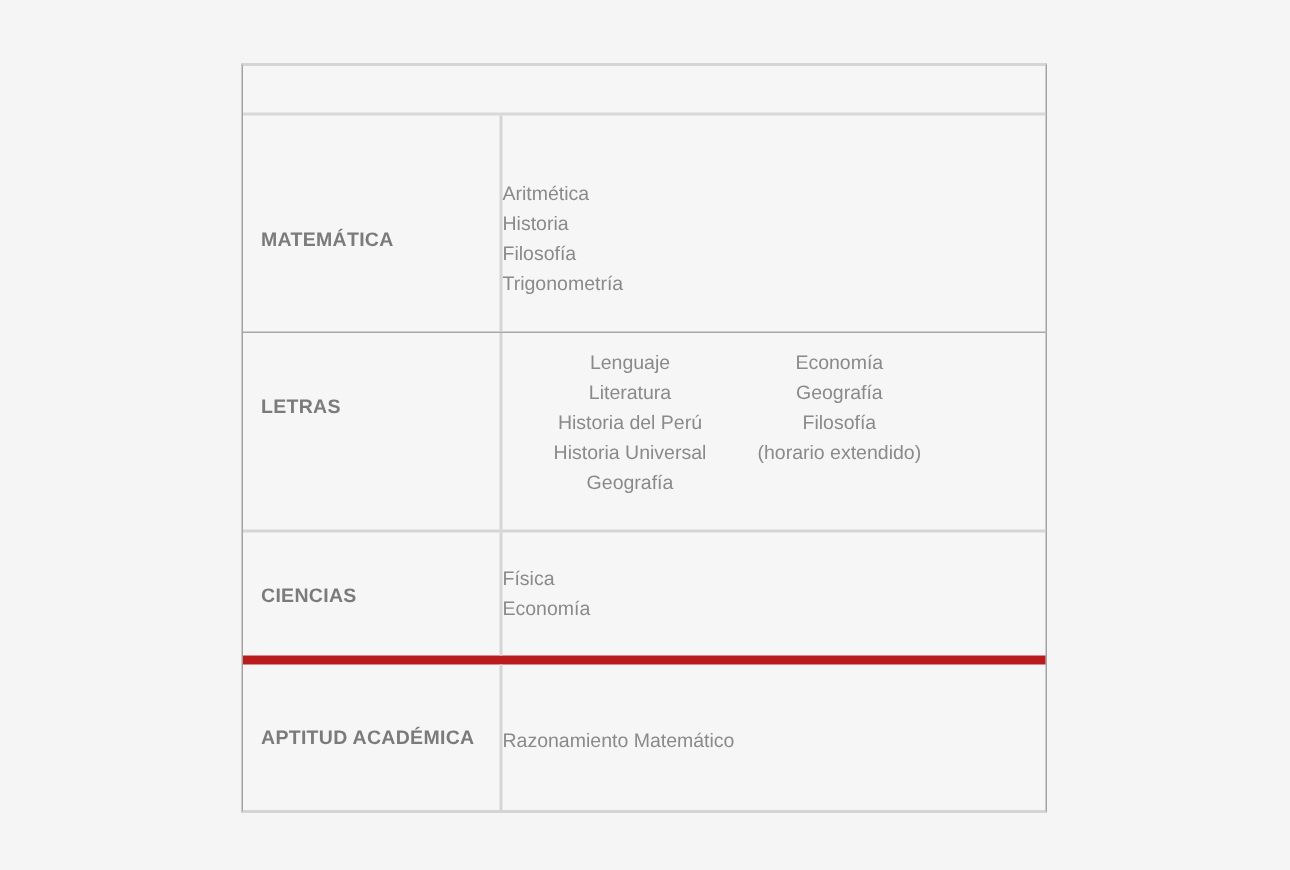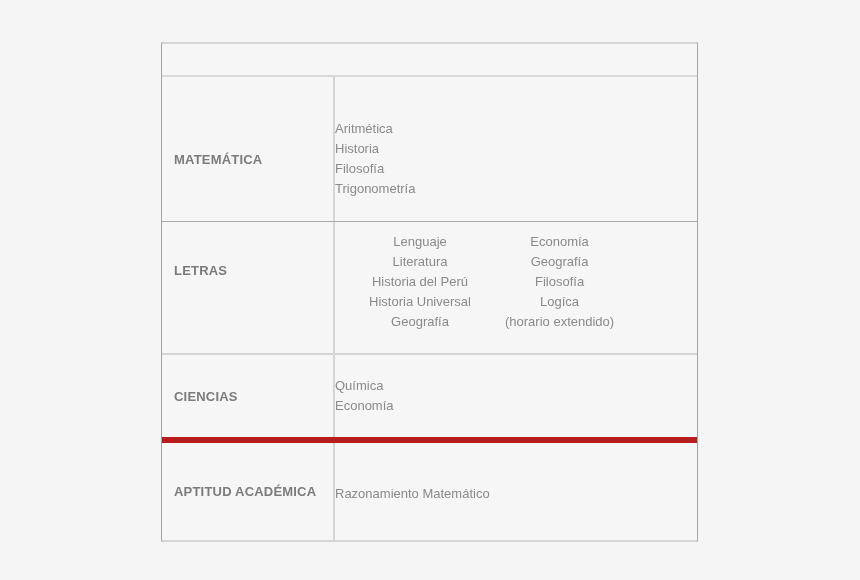--- a/index.html
+++ b/index.html
@@ -125,34 +125,33 @@
               <div class="subject-item">Lenguaje</div>
               <div class="subject-item">Literatura</div>
               <div class="subject-item">Historia del Perú</div>
               <div class="subject-item">Historia Universal</div>
               <div class="subject-item">Geografía</div>
             </div>
           <div class="subject-list">
               <div class="subject-item">Economía</div>
               <div class="subject-item">Geografía</div>
               <div class="subject-item">Filosofía</div>
-              <div class="subject-item">Logíca</div>
               <div class="subject-item">(horario extendido)</div>
             </div>
         </div>
       </div>
     </div>
 
     <div class="row row-ciencias">
       <div class="label-cell">
         <span class="cat-label">CIENCIAS</span>
       </div>
       <div class="content-cell">
         <div class="subject-list">
-            <div class="subject-item">Química</div>
+            <div class="subject-item">Física</div>
             <div class="subject-item">Economía</div>
           </div>
       </div>
     </div>
 
     <div class="row row-aptitud">
       <div class="label-cell">
         <span class="cat-label">APTITUD ACADÉMICA</span>
       </div>
       <div class="content-cell">

